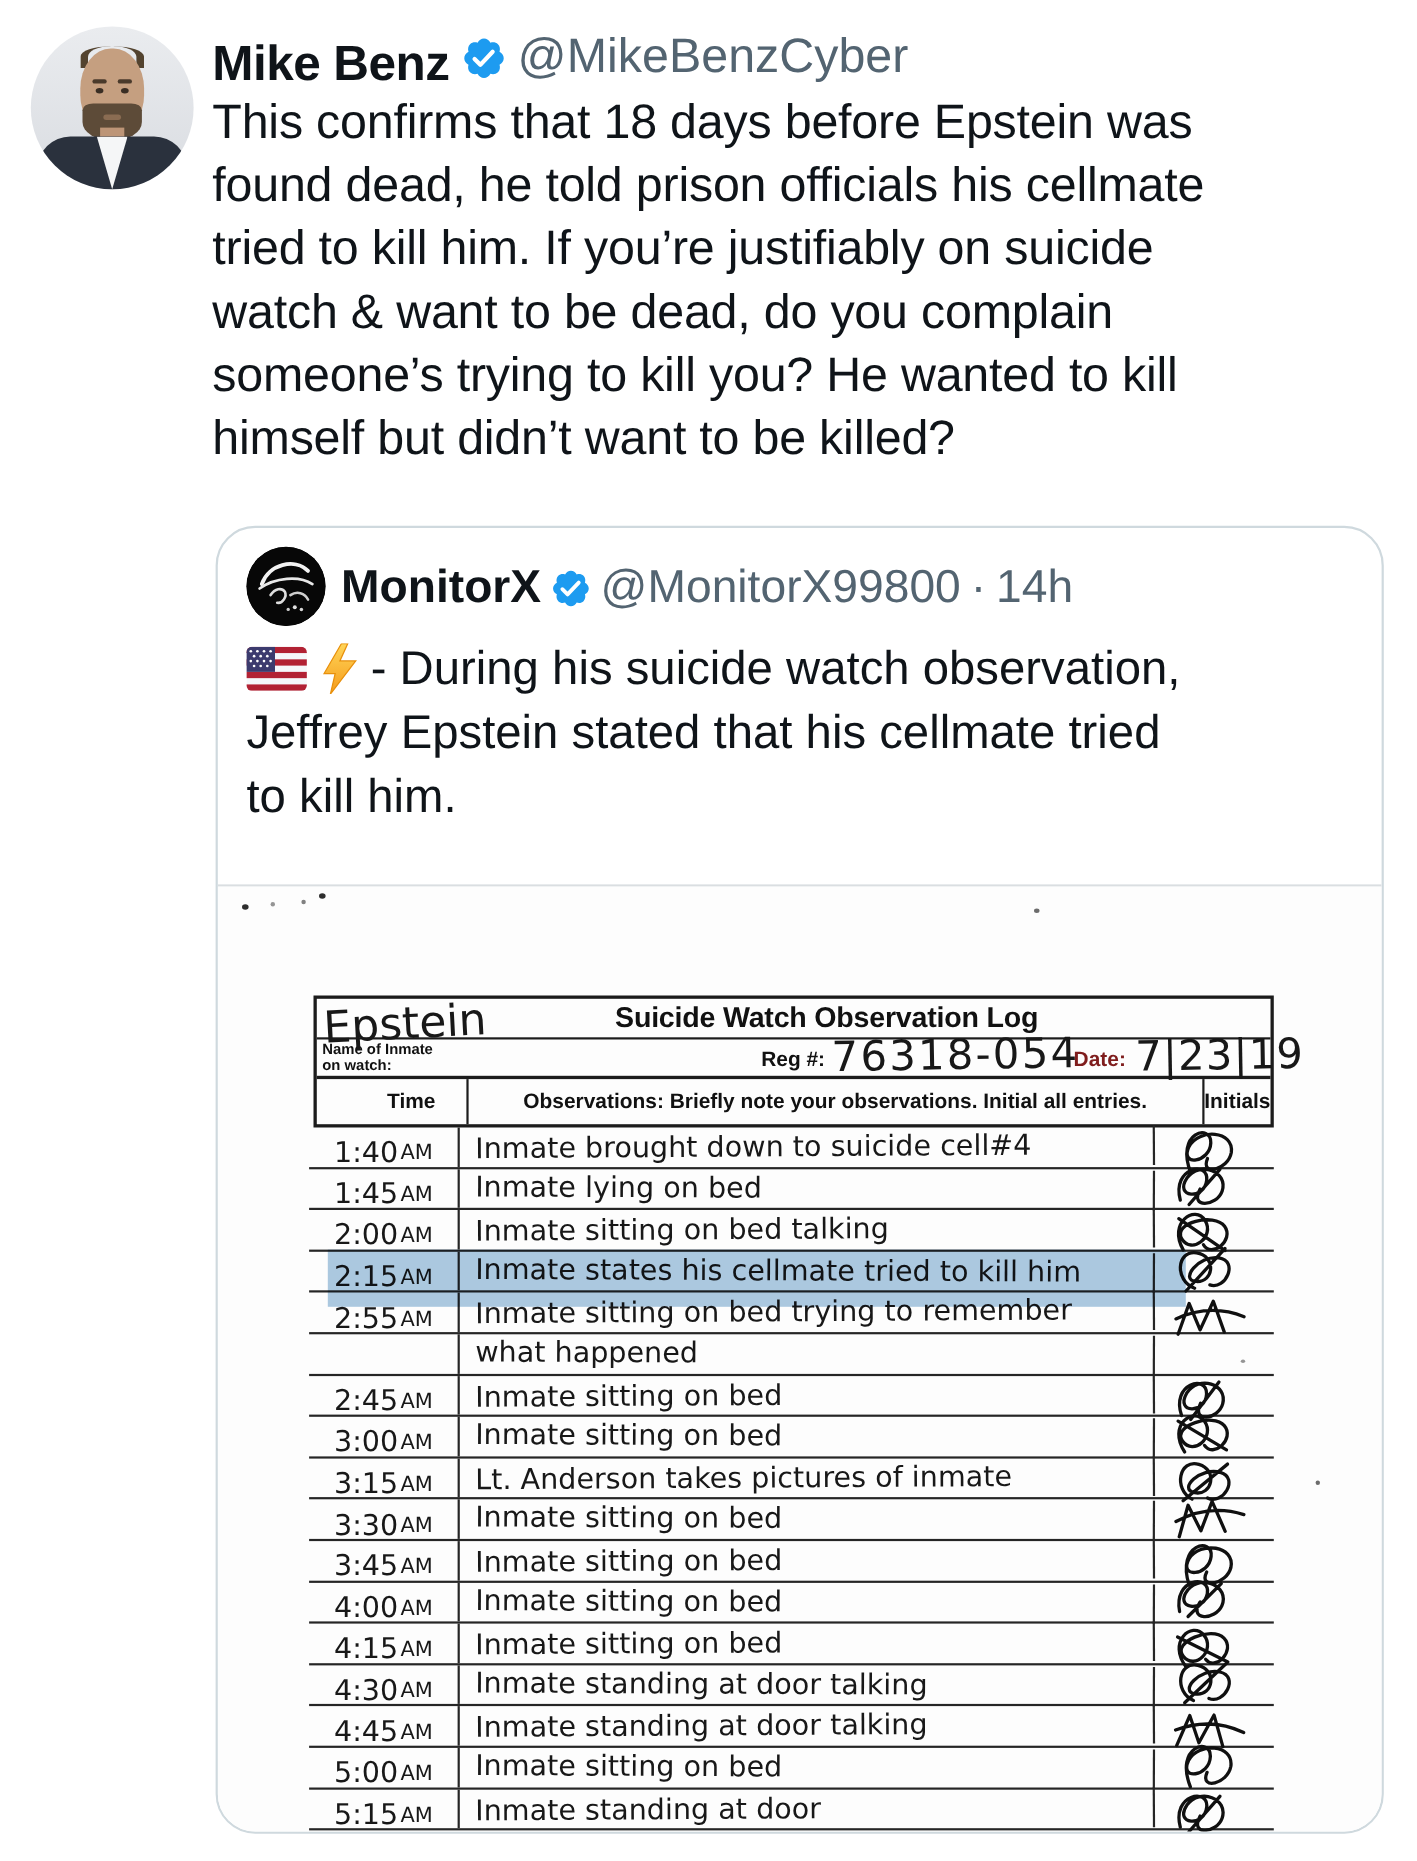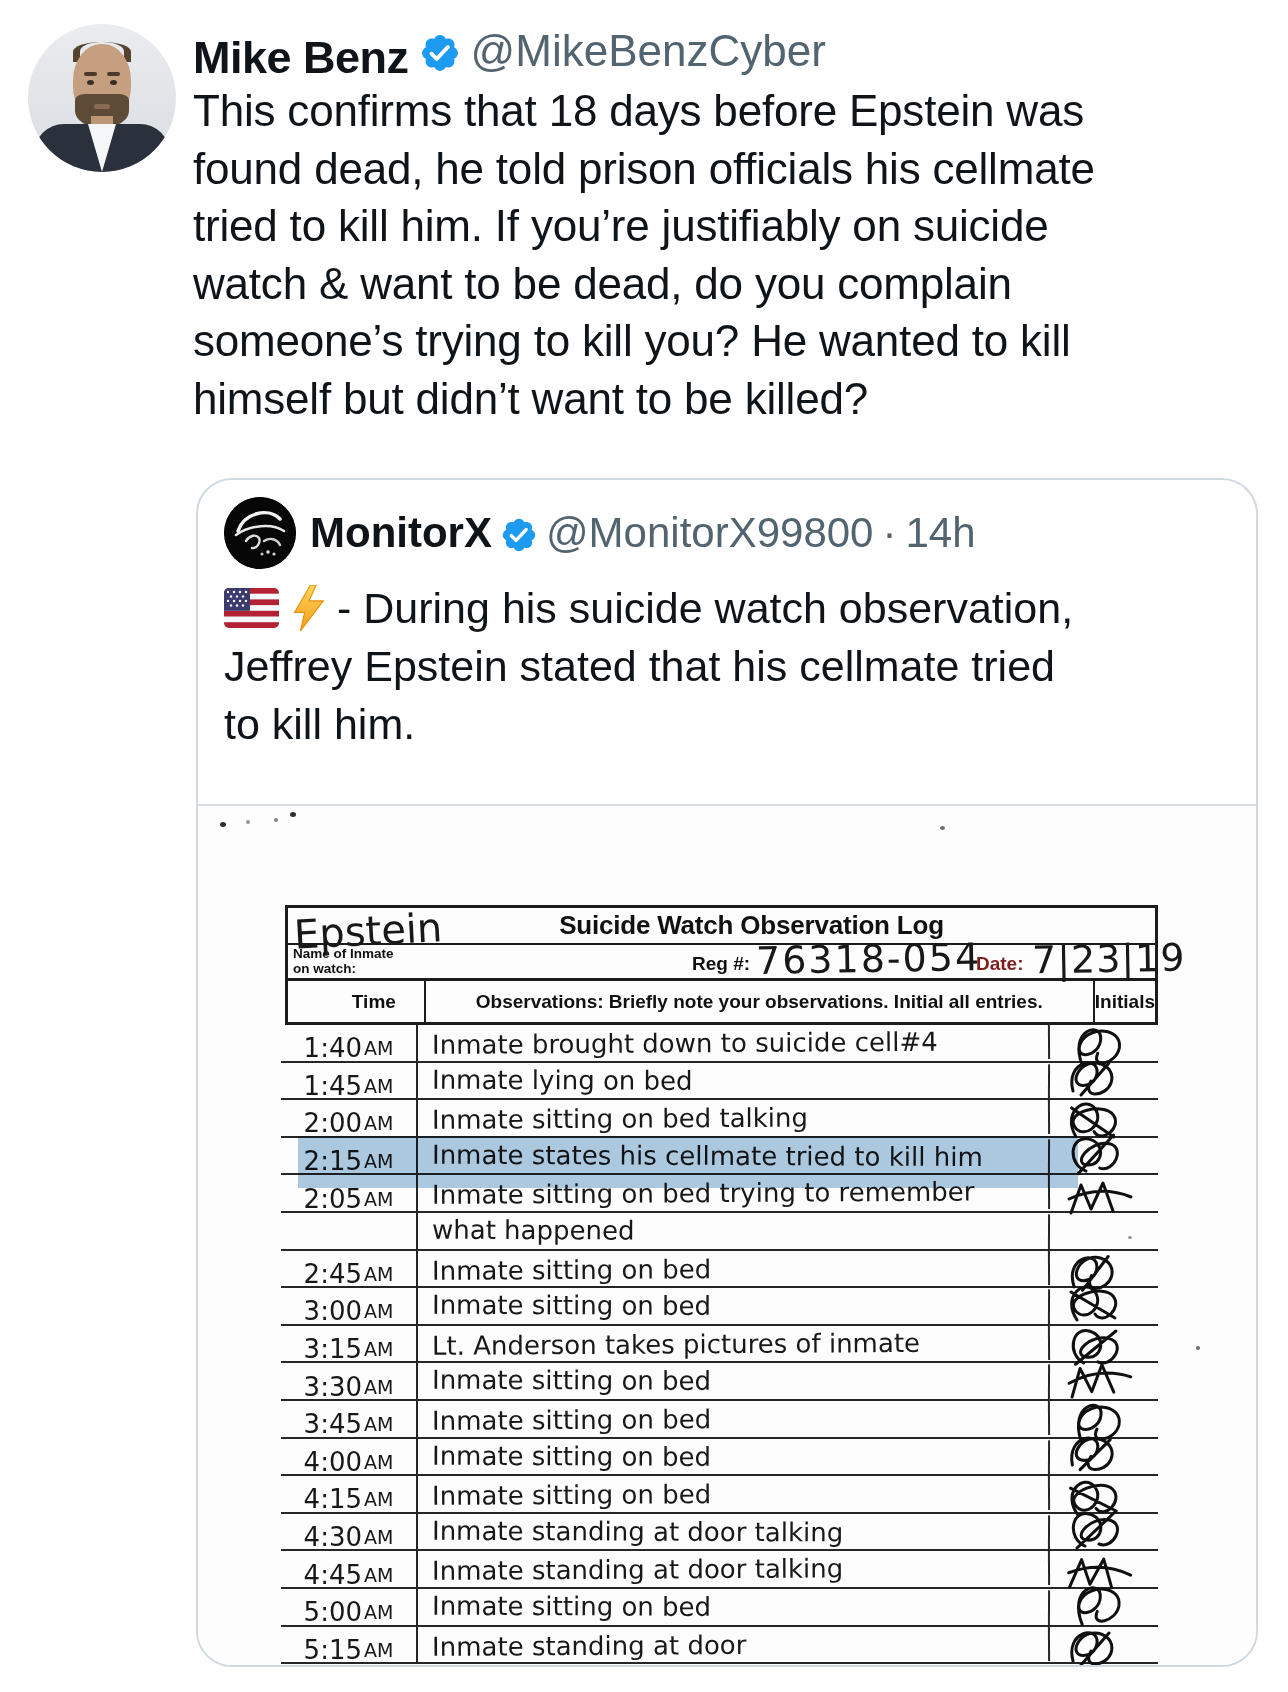--- a/index.html
+++ b/index.html
@@ -280,21 +280,21 @@
             </div>
             <div class="c-obs hw">Inmate states his cellmate tried to kill him</div>
             <div class="c-init">
               <svg class="scribble" viewBox="0 0 100 52" style="transform: rotate(-4deg) translateY(-4px);">
                 <path d="M34 44 C 16 36 20 8 38 12 C 56 16 52 40 36 38 C 20 36 40 14 58 18 C 76 22 62 48 48 42 M64 10 L26 46"></path>
               </svg>
             </div>
           </div>
           <div class="drow">
             <div class="c-time hw">
-              <span>2:05</span>
+              <span>2:55</span>
               <span class="mer">AM</span>
             </div>
             <div class="c-obs hw">Inmate sitting on bed trying to remember</div>
             <div class="c-init">
               <svg class="scribble" viewBox="0 0 100 52" style="transform: rotate(0deg) translateY(2px);">
                 <path d="M20 44 L30 16 L40 40 L52 14 L62 42 M18 30 C 40 20 60 20 80 28"></path>
               </svg>
             </div>
           </div>
           <div class="drow">

